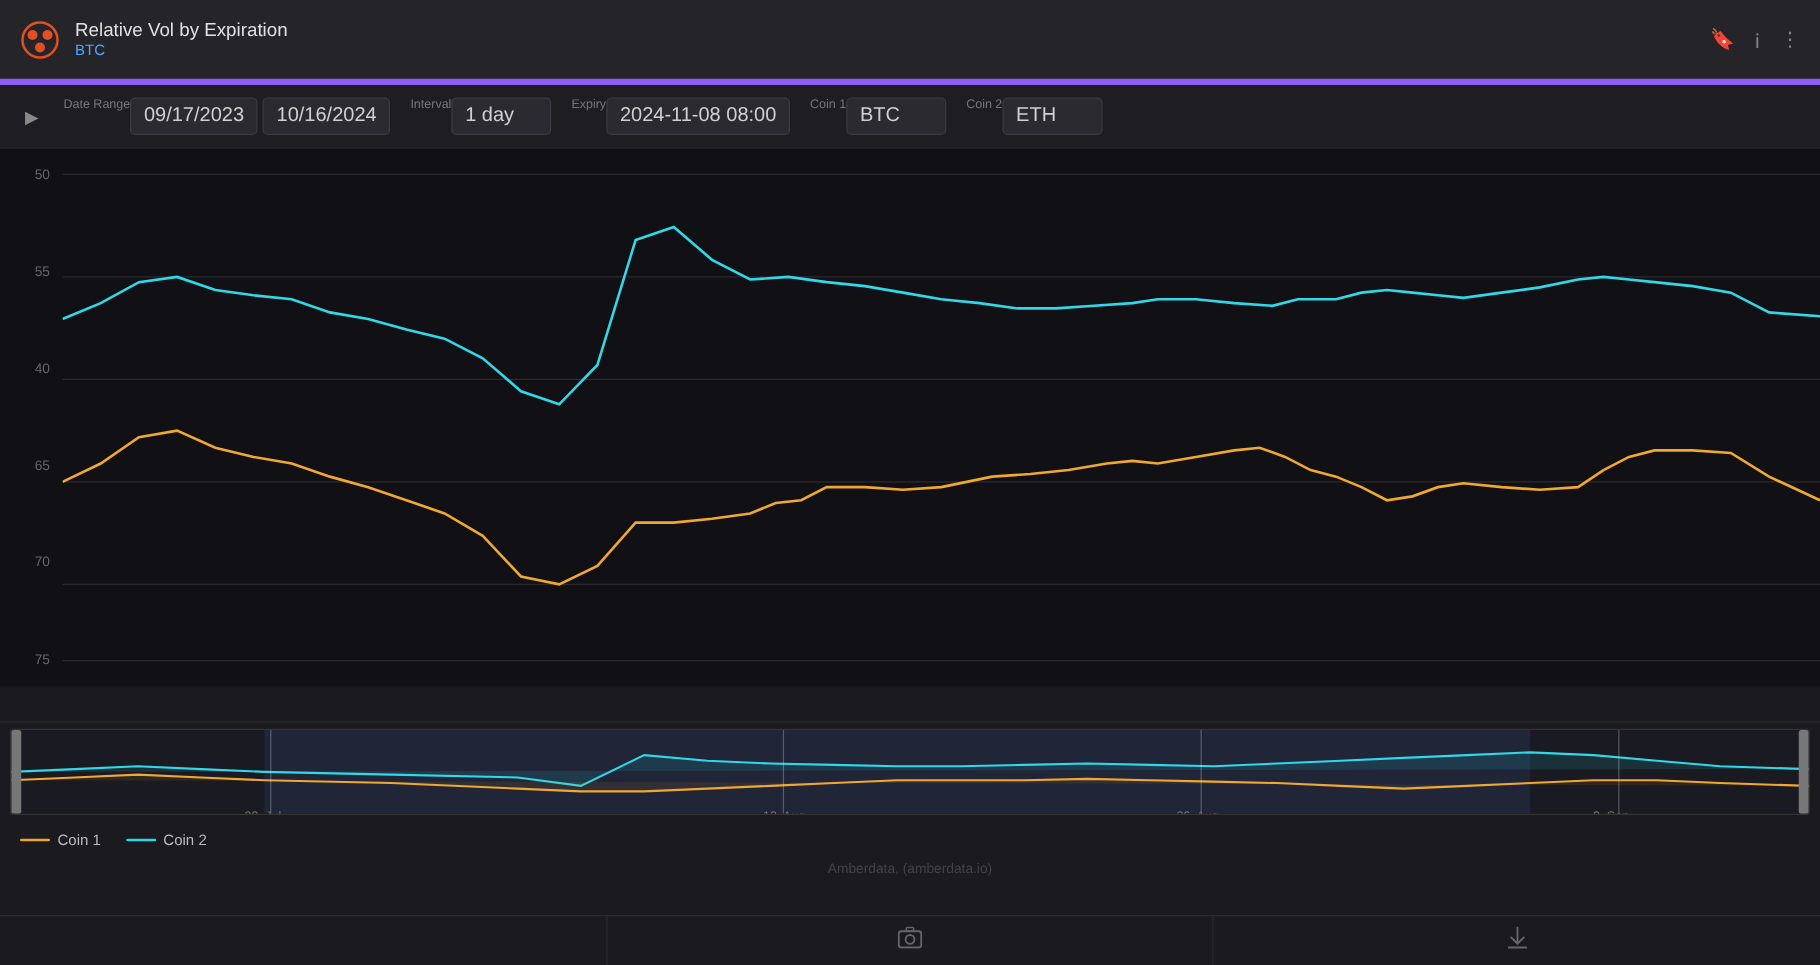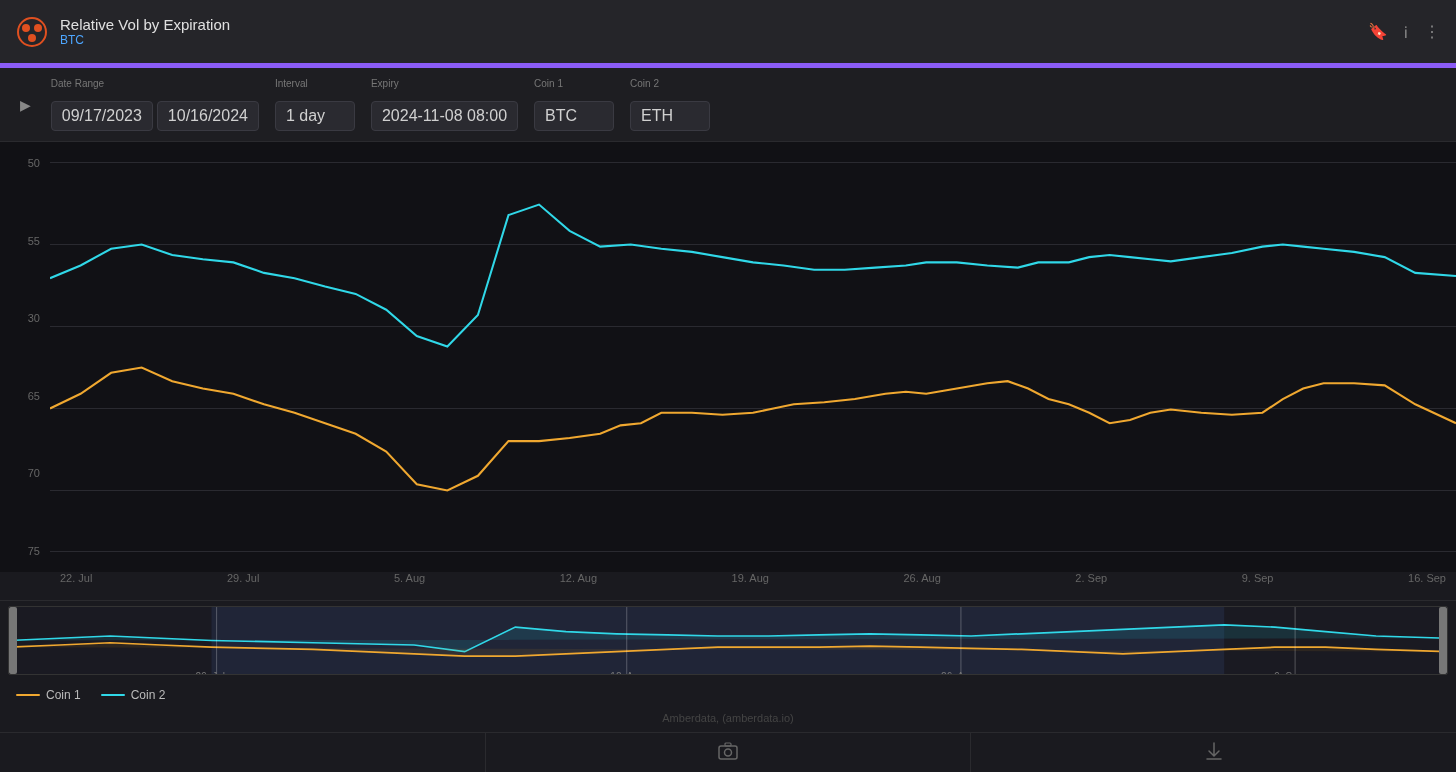--- a/index.html
+++ b/index.html
@@ -53,22 +53,21 @@
     .controls-bar {
       background: #1e1e22;
       padding: 10px 16px;
       display: flex;
       align-items: center;
       gap: 16px;
       border-bottom: 1px solid #2a2a2e;
     }
     .control-group {
       display: flex;
-      flex-direction: column;
-      gap: 12px;
+      gap: 0;
     }
     .control-label {
       font-size: 10px;
       color: #777;
       text-transform: none;
     }
     .control-value {
       background: #2a2a30;
       border: 1px solid #3a3a42;
       border-radius: 4px;
@@ -261,21 +260,21 @@
       <circle cx="68" cy="75" r="28" fill="none" stroke="#666" stroke-width="6"></circle>
       <circle cx="132" cy="75" r="28" fill="none" stroke="#666" stroke-width="6"></circle>
       <circle cx="100" cy="140" r="28" fill="none" stroke="#666" stroke-width="6"></circle>
     </svg>
   </div>
 
   <div class="y-axis">
     <span class="y-label">75</span>
     <span class="y-label">70</span>
     <span class="y-label">65</span>
-    <span class="y-label">30</span>
+    <span class="y-label">40</span>
     <span class="y-label">55</span>
     <span class="y-label">50</span>
   </div>
 
   <div class="chart-canvas-wrap">
     <svg width="100%" height="100%" viewBox="0 0 1380 390" preserveAspectRatio="none">
 
       <line x1="0" y1="10" x2="1380" y2="10" stroke="#2a2a30" stroke-width="1"></line>
       <line x1="0" y1="88" x2="1380" y2="88" stroke="#2a2a30" stroke-width="1"></line>
       <line x1="0" y1="166" x2="1380" y2="166" stroke="#2a2a30" stroke-width="1"></line>
@@ -387,31 +386,20 @@
           1230,225
           1250,220
           1280,220
           1310,222
           1340,240
           1380,258
         "></polyline>
     </svg>
 
     
-    <div style="position:absolute;bottom:-22px;left:0;right:0;display:flex;justify-content:space-between;padding:0 10px;">
-      <span class="x-label">22. Jul</span>
-      <span class="x-label">29. Jul</span>
-      <span class="x-label">5. Aug</span>
-      <span class="x-label">12. Aug</span>
-      <span class="x-label">19. Aug</span>
-      <span class="x-label">26. Aug</span>
-      <span class="x-label">2. Sep</span>
-      <span class="x-label">9. Sep</span>
-      <span class="x-label">16. Sep</span>
-    </div>
   </div>
 </div>
 
 <div class="mini-chart-section" style="margin-top:28px;">
   <div class="mini-chart-wrap">
     
     <svg width="100%" height="100%" viewBox="0 0 1420 60" preserveAspectRatio="none">
 
       <rect width="1420" height="60" fill="#1a1a22"></rect>
 

